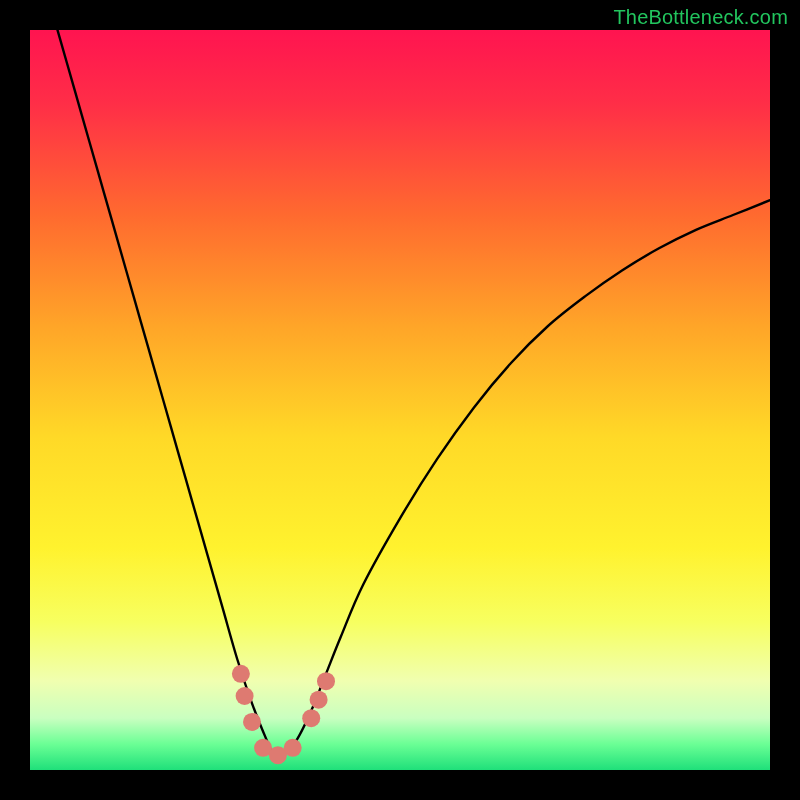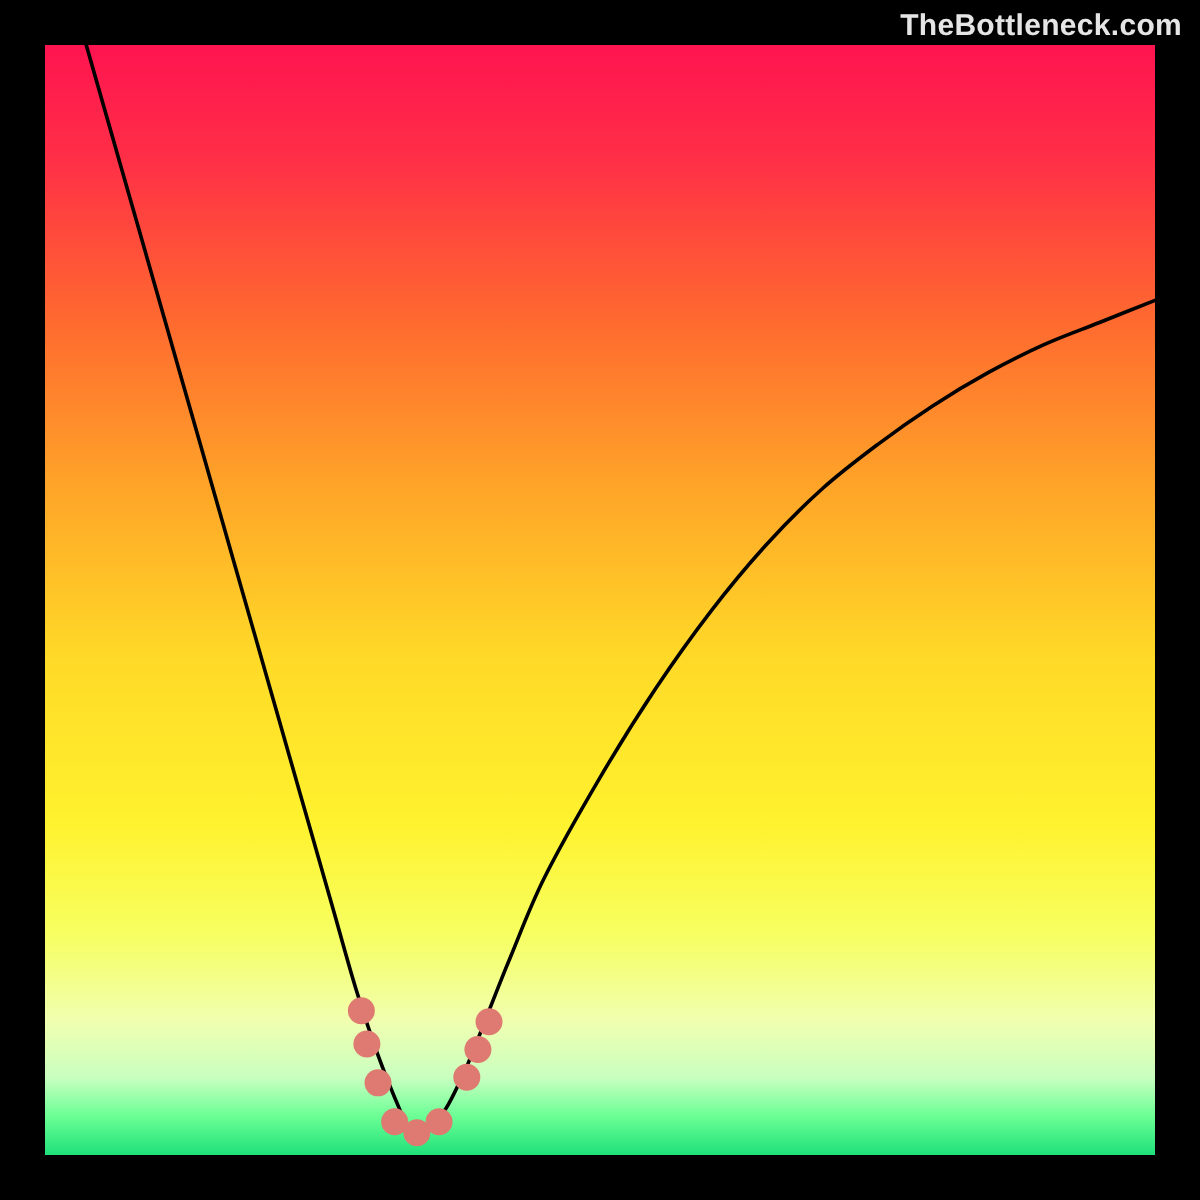--- a/index.html
+++ b/index.html
@@ -33,23 +33,23 @@
     position: absolute;
     left: 0; top: 0;
     width: 740px;
     height: 740px;
     pointer-events: none;
   }
   #watermark {
     position: absolute;
     top: 6px;
     right: 12px;
-    color: #e5e5e5;
+    color: #22c55e;
     font-size: 20px;
-    font-weight: 700;
+    font-weight: 400;
     letter-spacing: 0.2px;
     user-select: none;
     text-align: left;
   }
 </style>
 </head>
 <body>
 
 <div id="stage">
 

